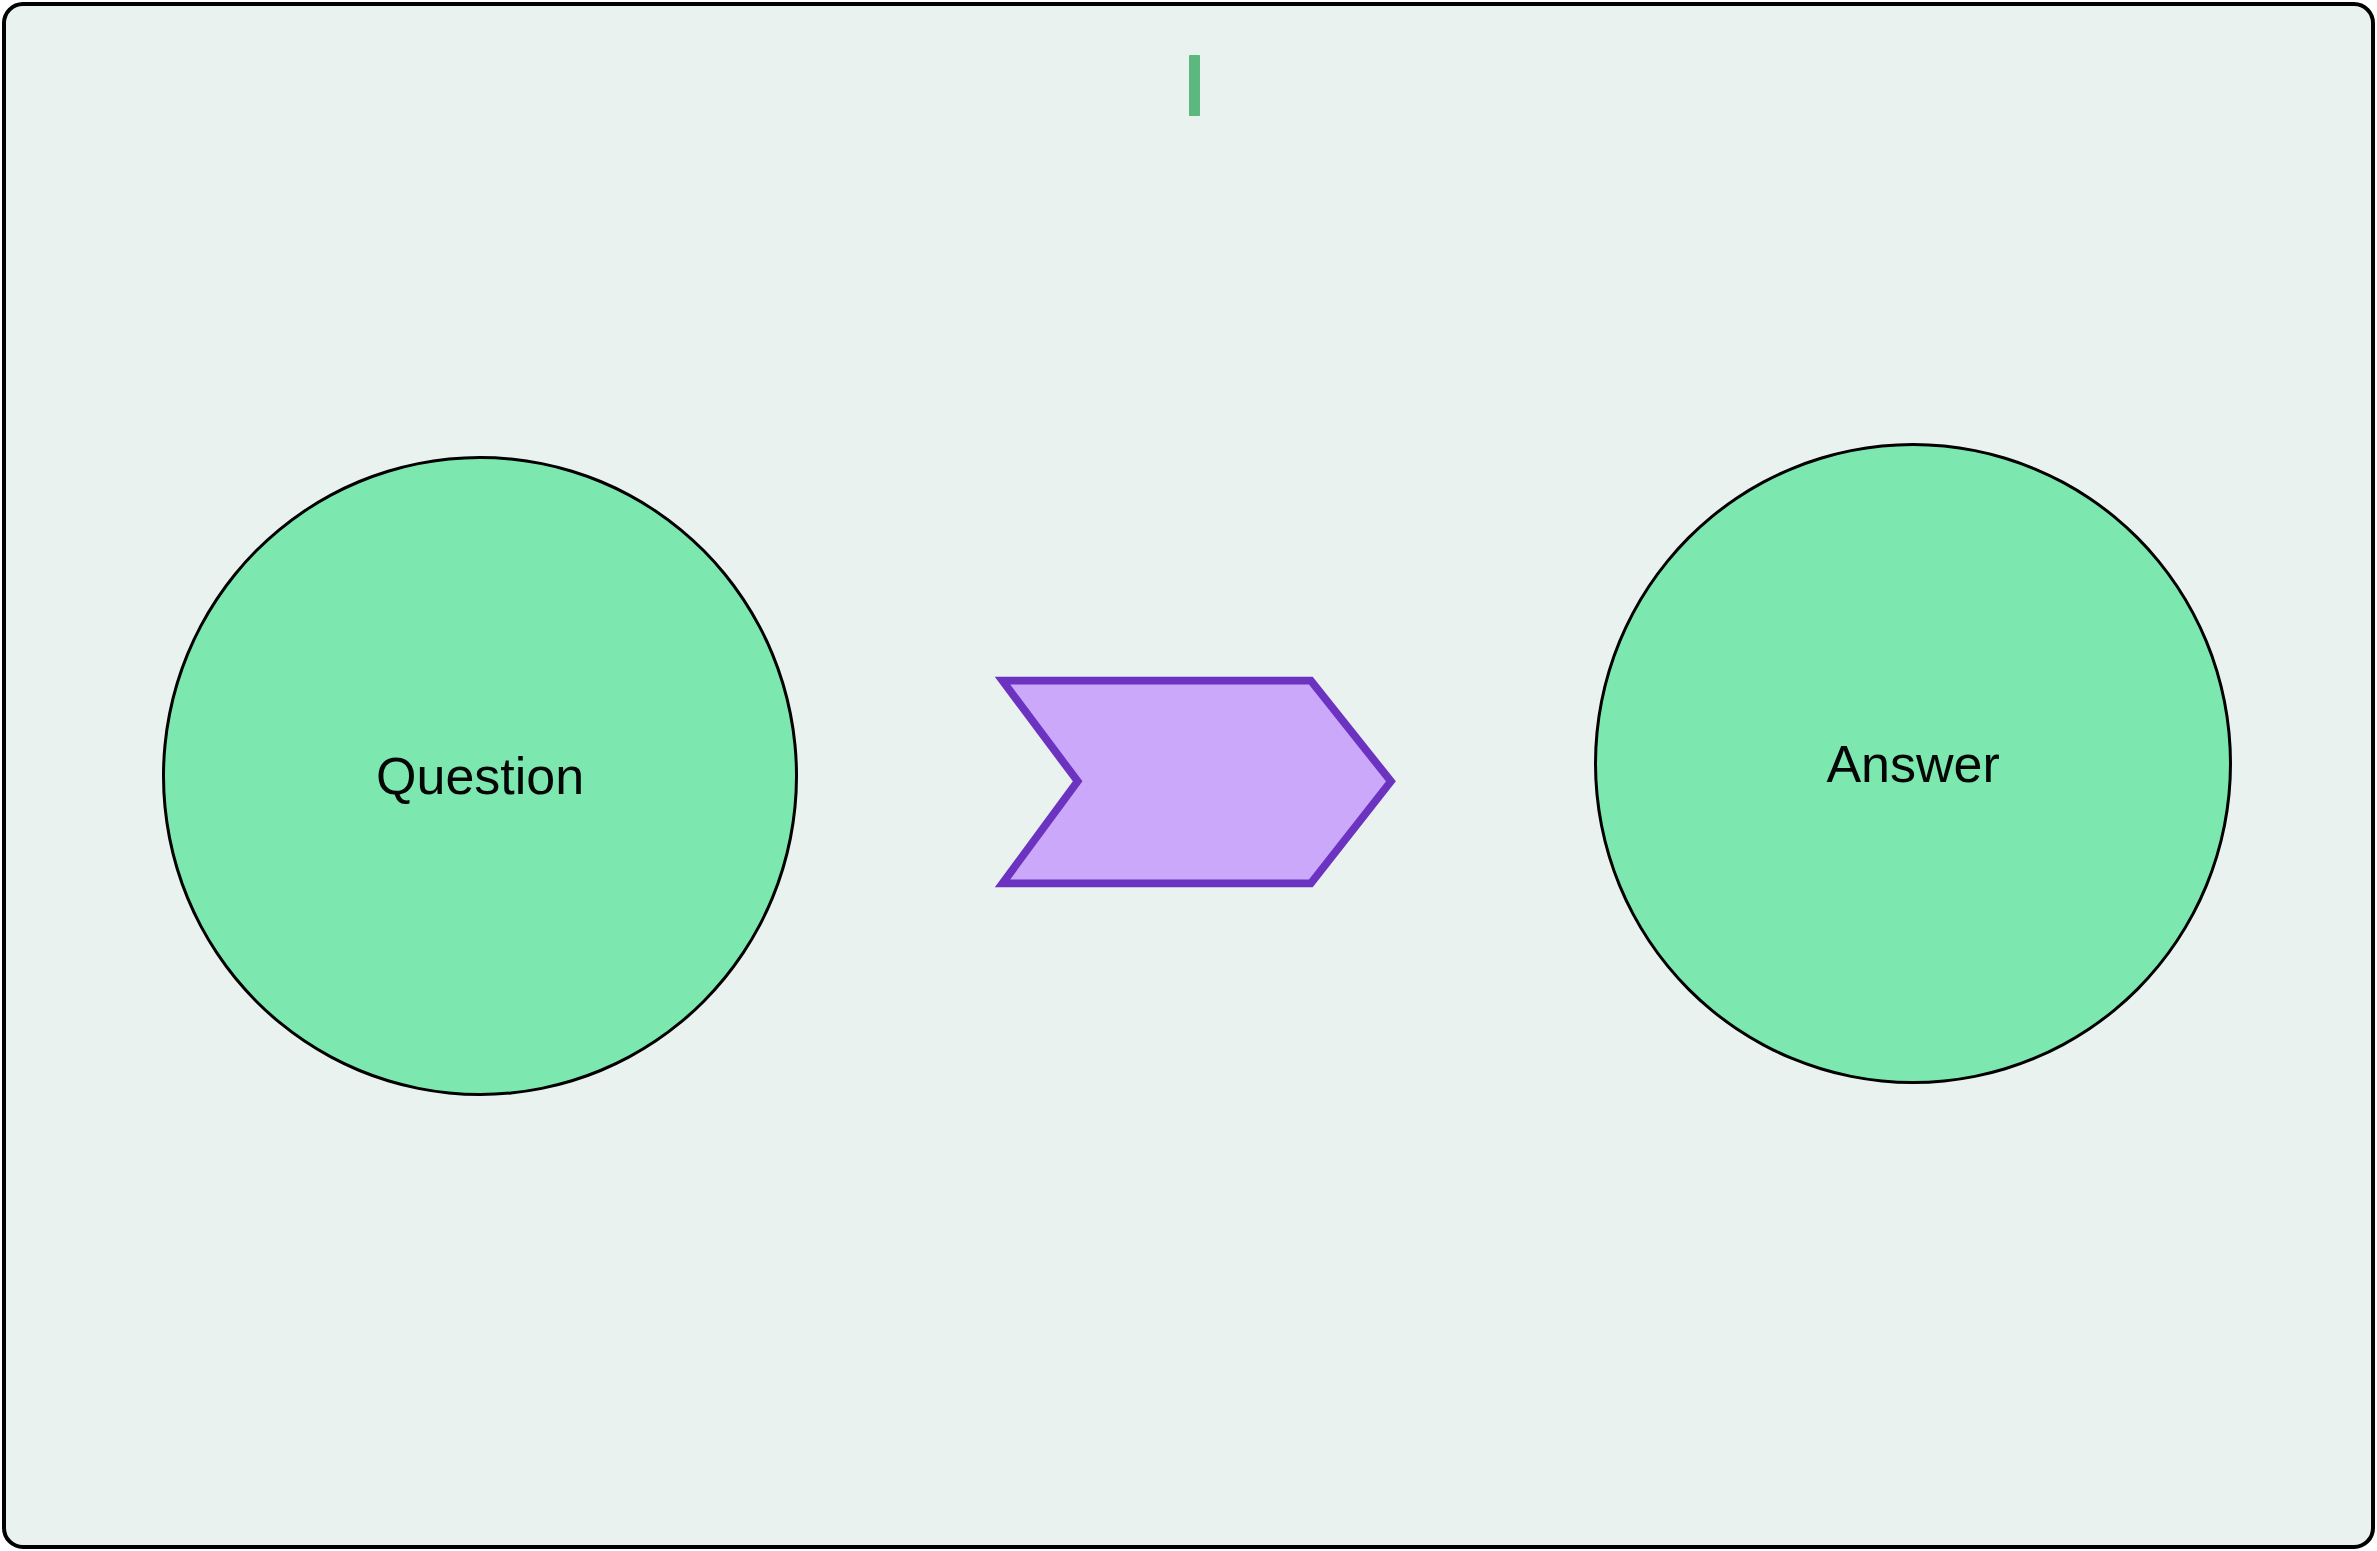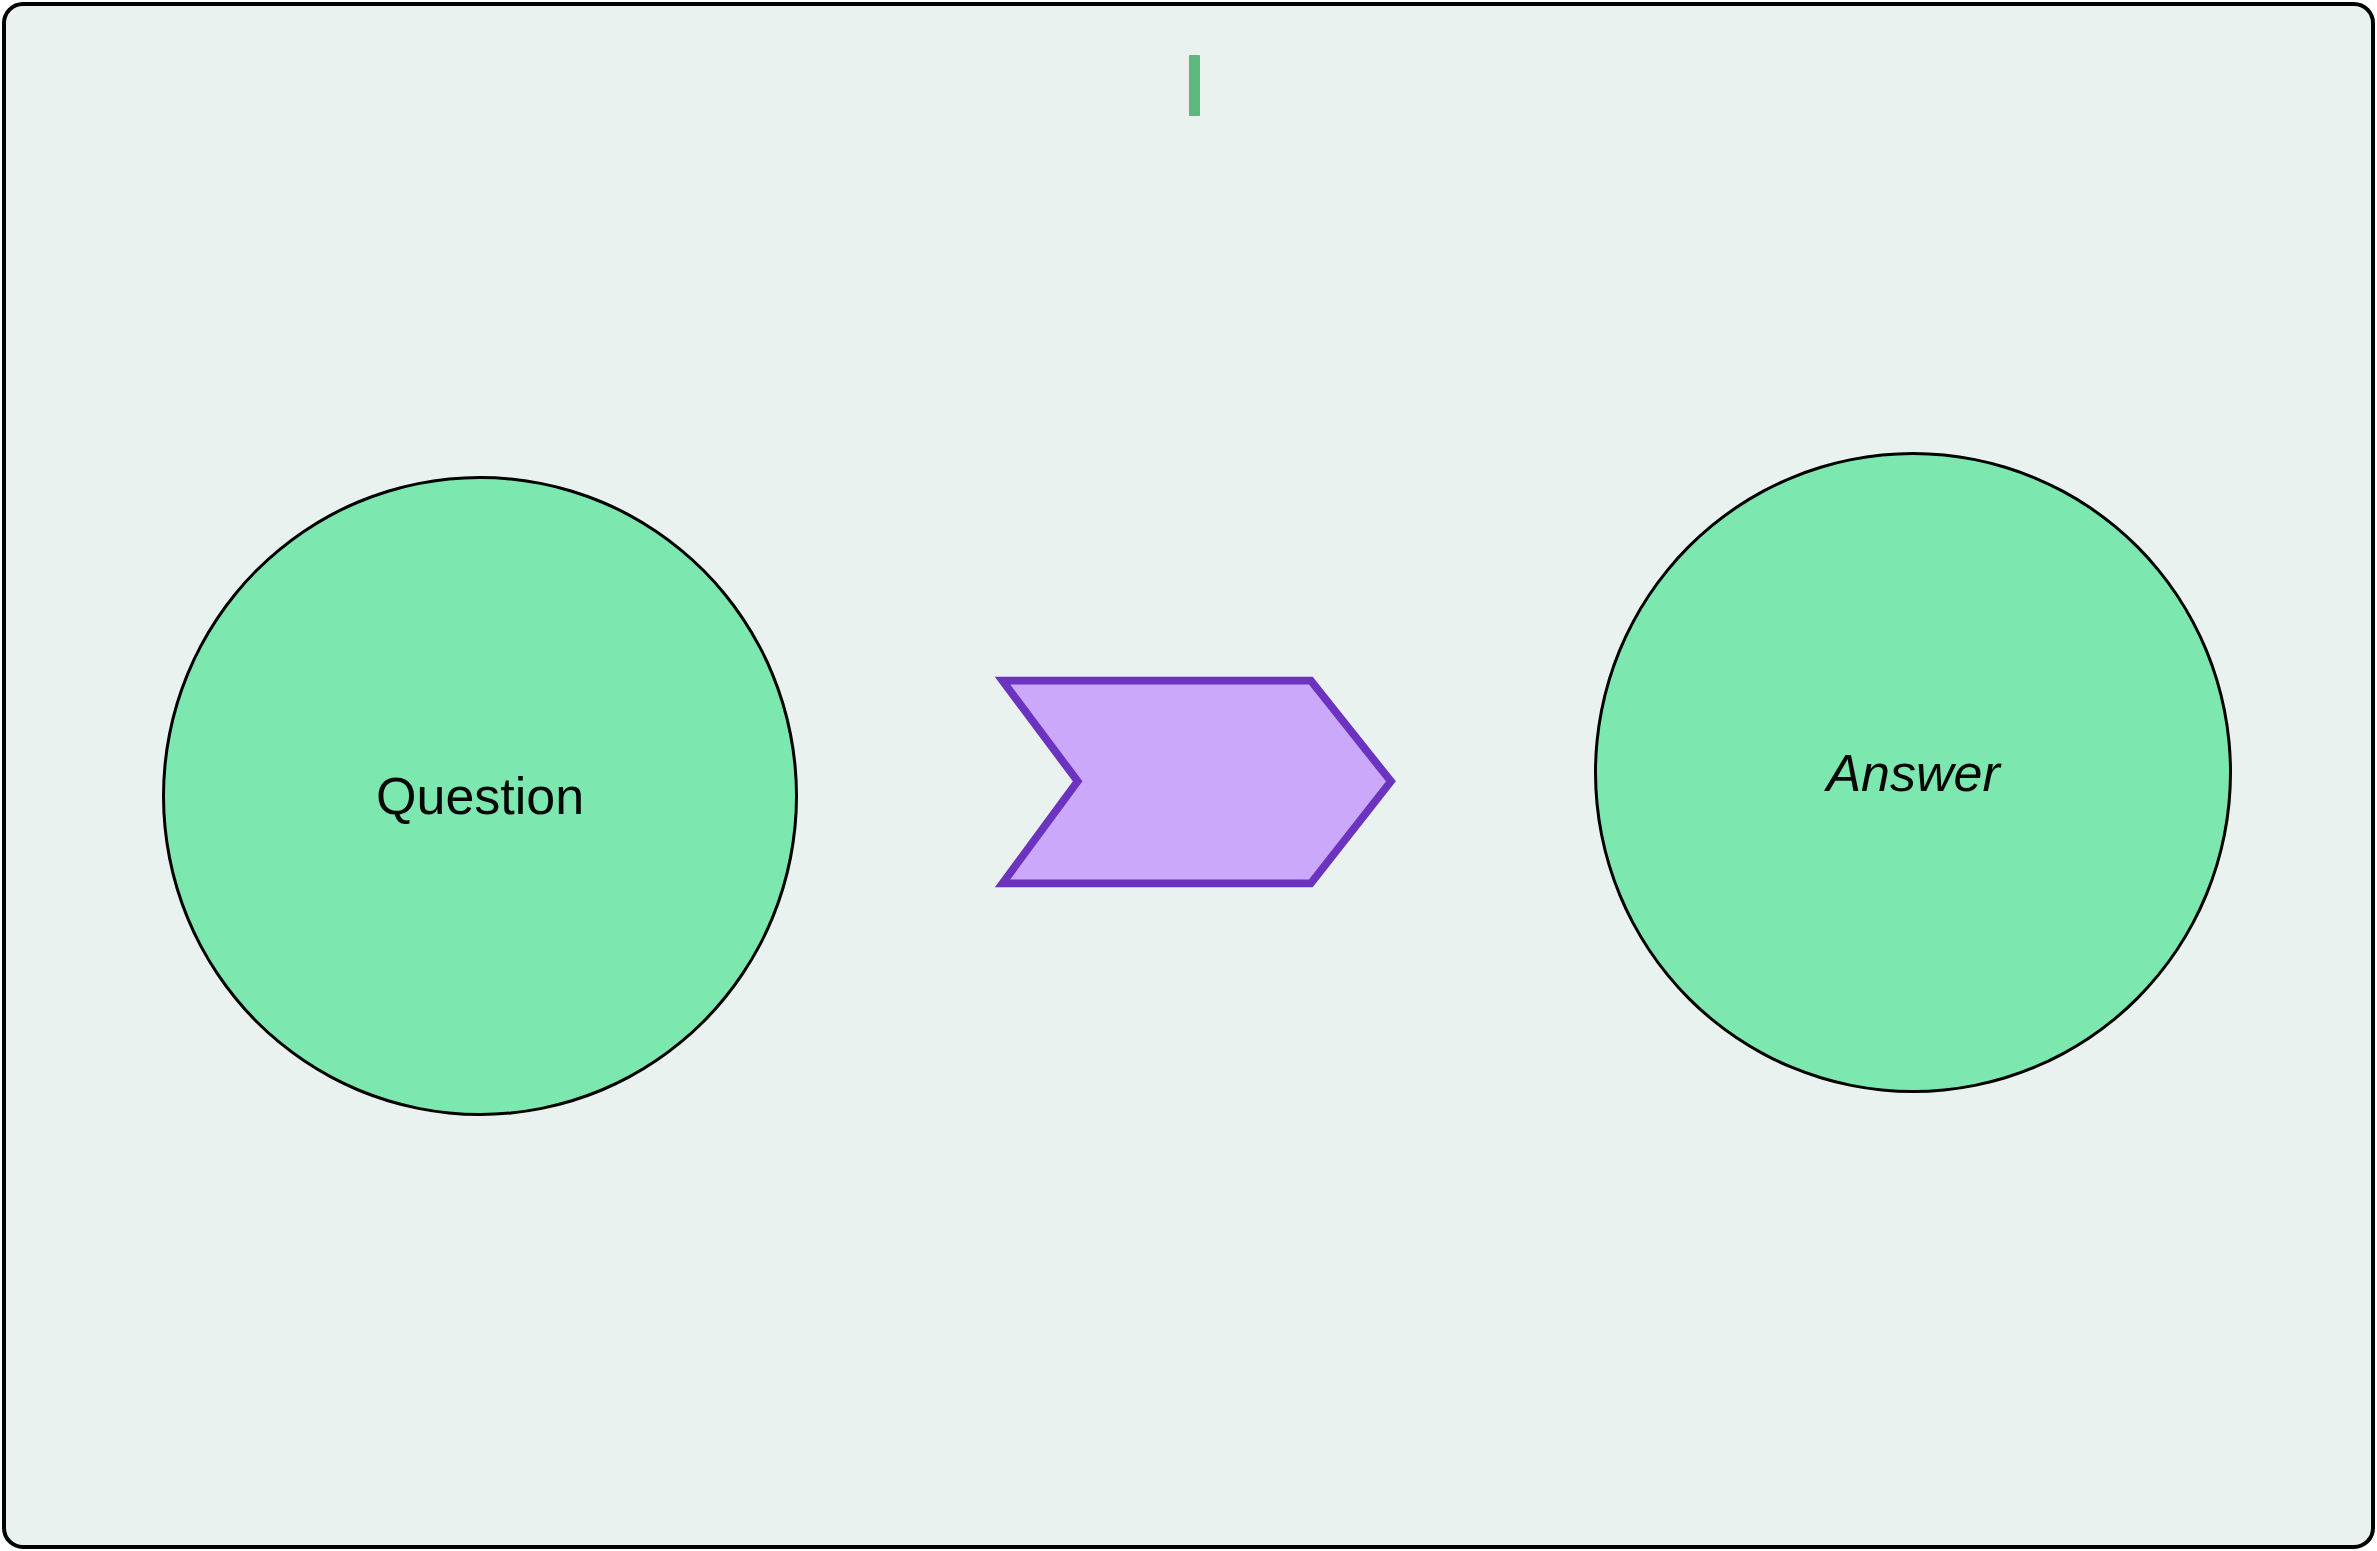--- a/index.html
+++ b/index.html
@@ -78,30 +78,29 @@
   .node-label {
     font-size: 52px;
     font-weight: normal;
     color: #060606;
     line-height: 1;
     white-space: nowrap;
   }
 
   #node-question {
     left: 156px;
-    top: 470px;
+    top: 450px;
     width: 636px;
     height: 640px;
   }
   #node-answer {
     left: 1588px;
-    top: 446px;
+    top: 437px;
     width: 638px;
     height: 641px;
-    font-style: italic;
   }
 
   
   #chevron-connector {
     position: absolute;
     left: 988px;
     top: 666px;
     width: 404px;
     height: 220px;
   }

